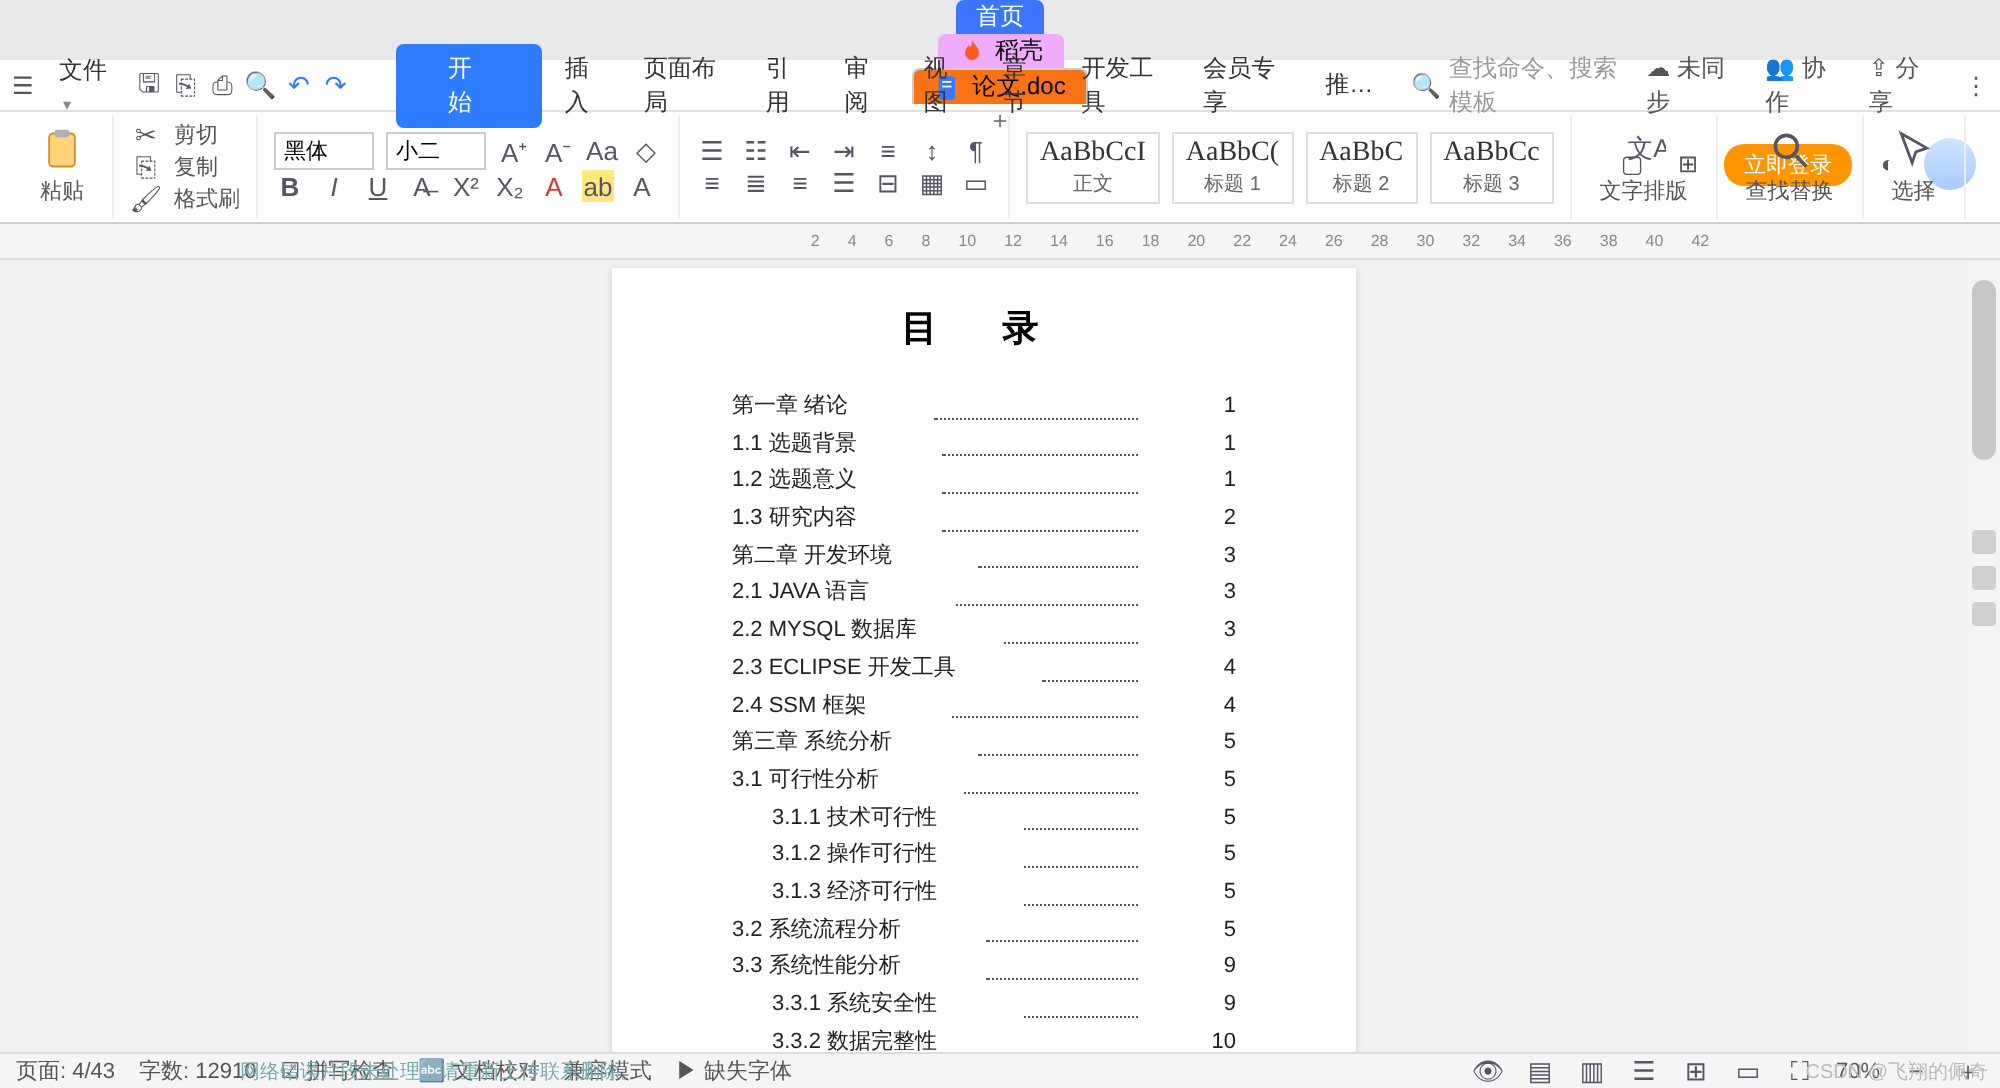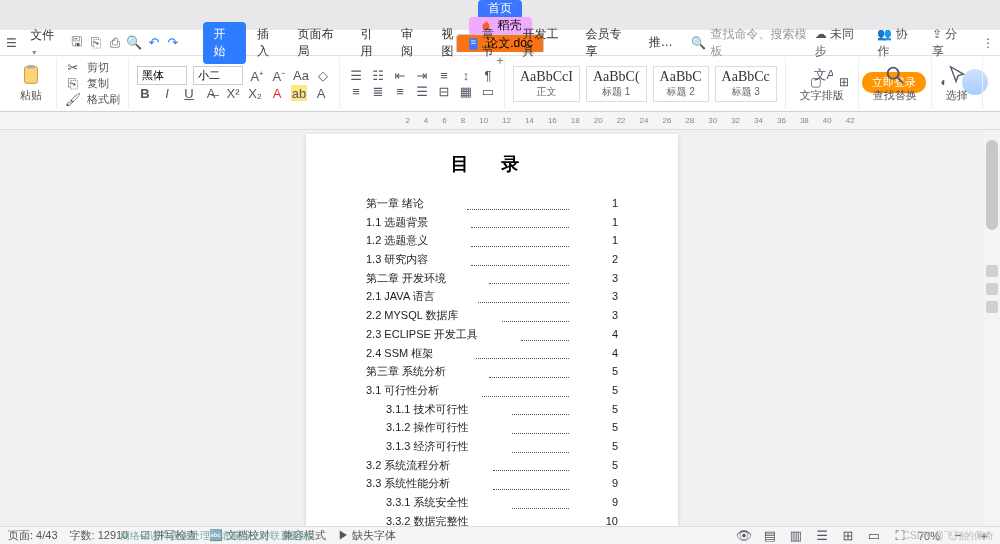--- a/index.html
+++ b/index.html
@@ -13,21 +13,21 @@
 .tab .icon { width: 14px; height: 14px; }
 .tab-add { padding: 0 10px; color: #666; }
 .titlebar-right { margin-left: auto; display: flex; align-items: center; gap: 8px; padding-right: 8px; }
 .tbr-btn { width: 20px; height: 20px; display: flex; align-items: center; justify-content: center; color: #555; }
 .login-btn { background: #ff9500; color: #fff; padding: 3px 10px; border-radius: 10px; font-size: 11px; }
 .avatar { width: 26px; height: 26px; border-radius: 50%; background: linear-gradient(#cde4ff,#a8ccff); }
 
 .menubar { height: 26px; background: #fff; border-bottom: 1px solid #e0e0e0; display: flex; align-items: center; padding: 0 6px; gap: 4px; }
 .menubar .menu-icon { width: 14px; height: 14px; color: #555; }
 .menu-item { padding: 3px 7px; font-size: 12px; color: #333; }
-.menu-item.primary { background: #2e7cff; color: #fff; border-radius: 4px; padding: 4px 10px; margin-left: 19px; }
+.menu-item.primary { background: #2e7cff; color: #fff; border-radius: 4px; padding: 4px 26px; margin-left: 19px; }
 .dropdown-arrow { font-size: 8px; color: #888; margin-left: 2px; }
 .search-box { margin-left: 8px; display: flex; align-items: center; gap: 4px; color: #999; font-size: 12px; }
 .menubar-right { margin-left: auto; display: flex; gap: 16px; align-items: center; font-size: 12px; color: #555; }
 
 .ribbon { height: 56px; background: #fff; border-bottom: 1px solid #d0d0d0; display: flex; padding: 2px 6px; }
 .rgroup { display: flex; flex-direction: column; justify-content: center; padding: 0 8px; border-right: 1px solid #eee; }
 .rgroup.center { align-items: center; gap: 2px; }
 .rrow { display: flex; align-items: center; gap: 6px; }
 .ricon { width: 16px; height: 16px; color: #556; display: flex; align-items: center; justify-content: center; font-size: 13px; }
 .rlabel { font-size: 11px; color: #555; }

